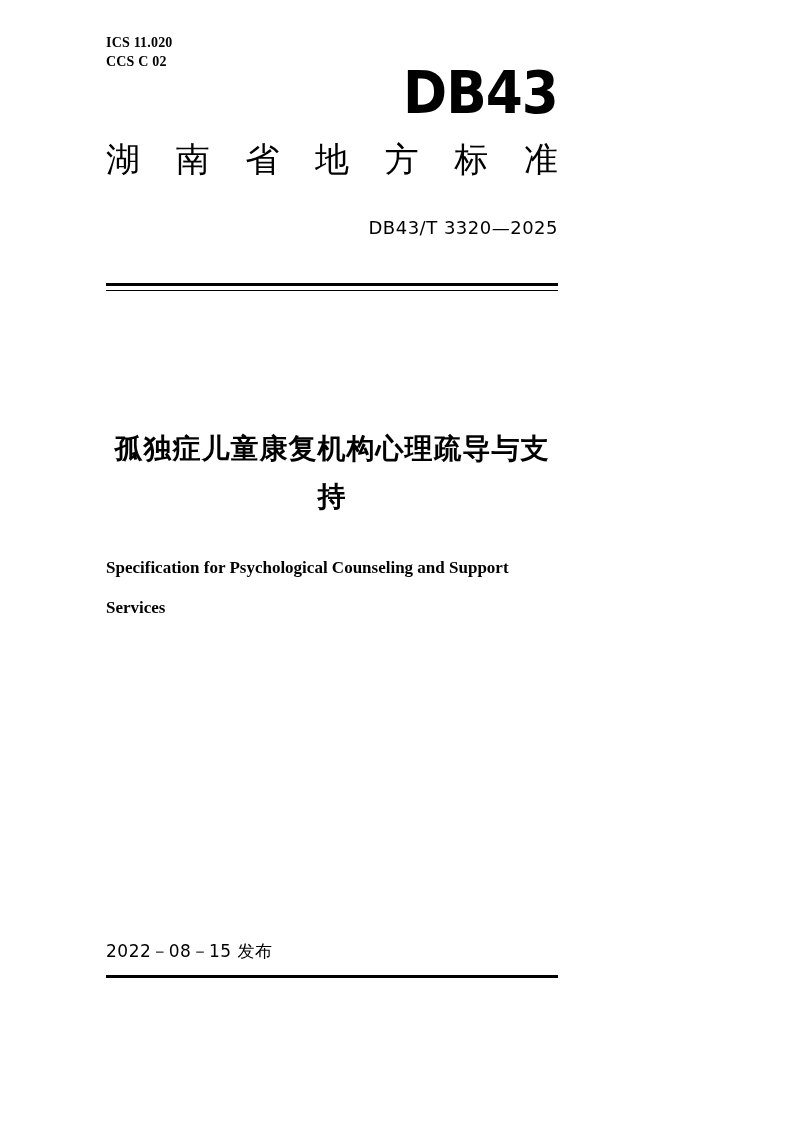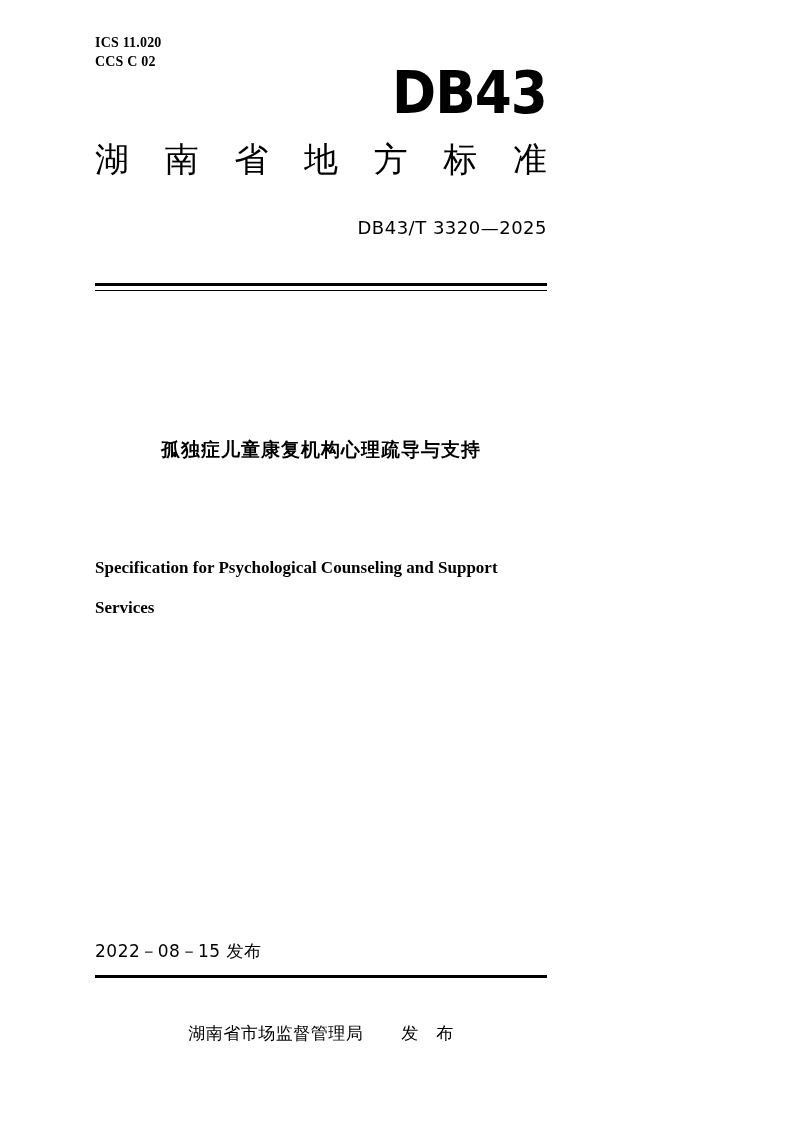--- a/index.html
+++ b/index.html
@@ -11,21 +11,21 @@
     width: 794px;
     height: 1123px;
     position: relative;
     font-family: "Liberation Sans", sans-serif;
     color: #000000;
     overflow: hidden;
   }
 
   .page {
     position: absolute;
-    left: 2px; top: 0;
+    left: 13px; top: 0;
     width: 638px;
     height: 1123px;
   }
 
   
   .ics-block {
     position: absolute;
     left: 93px;
     top: 33px;
     font-family: "Liberation Serif", serif;
@@ -96,21 +96,21 @@
   }
 
   
   .title-cn {
     position: absolute;
     left: 93px;
     right: 93px;
     top: 425px;
     text-align: center;
     font-family: "DejaVu Sans", sans-serif;
-    font-size: 19px;
+    font-size: 28px;
     font-weight: bold;
     line-height: 48px;
     letter-spacing: 1px;
   }
   .title-en {
     position: absolute;
     left: 93px;
     right: 93px;
     top: 548px;
     text-align: left;
@@ -187,19 +187,14 @@
 
   <div class="title-en">
     <div>Specification for Psychological Counseling and Support Services</div>
   </div>
 
   <div class="date-row">
     <span>2022－08－15 发布</span>
   </div>
   <div class="rule-bottom"></div>
 
-  <div class="issuer">
-    <span>湖南省市场监督管理局</span>
-    <span class="gap"></span>
-    <span>发　布</span>
-  </div>
 
 </div>
 
 </body></html>

